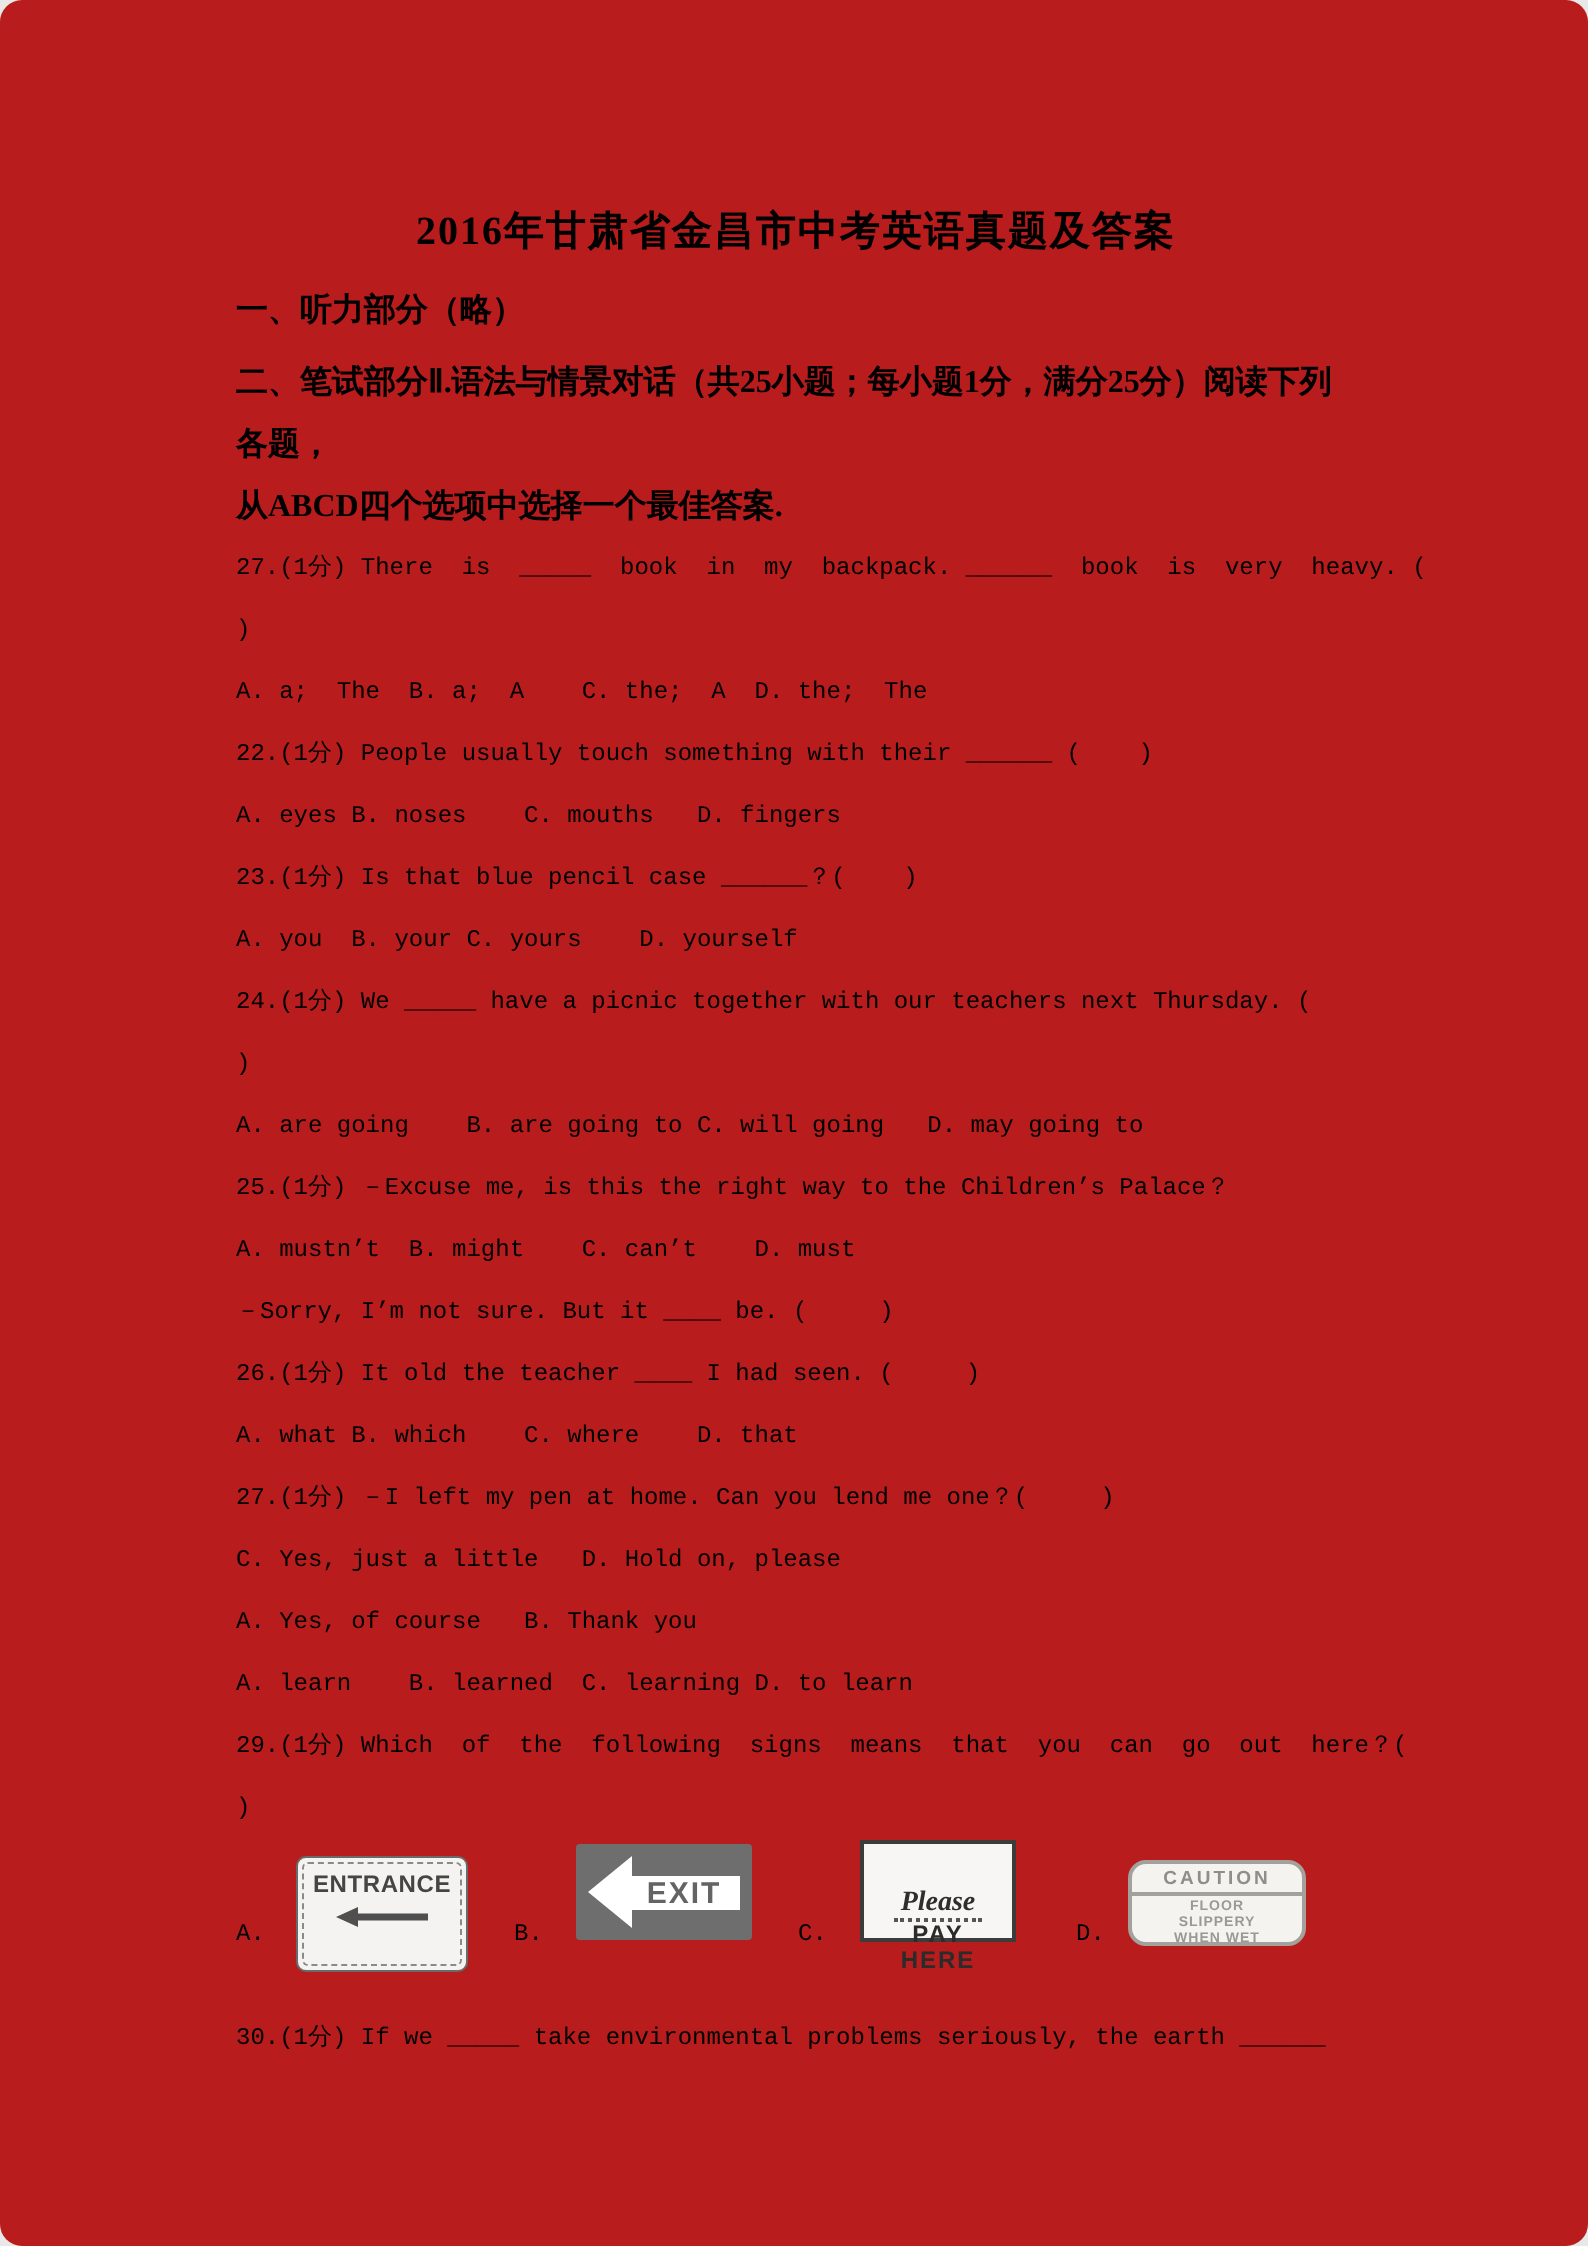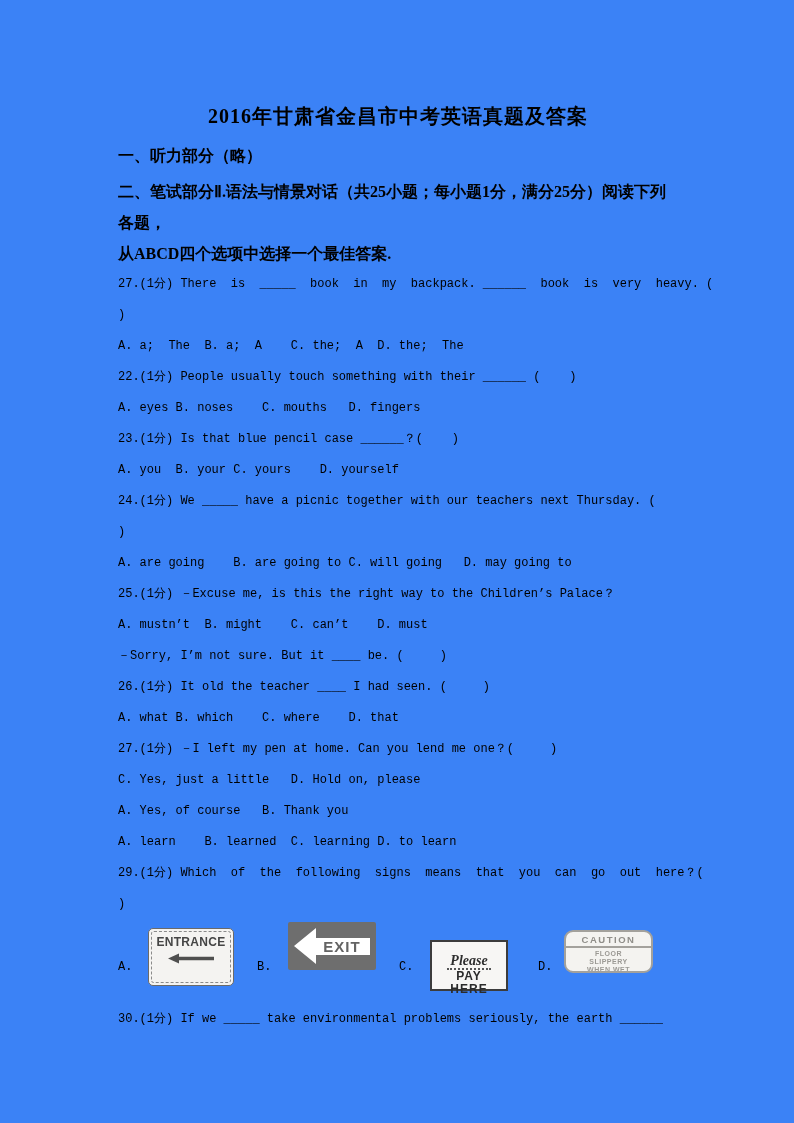--- a/index.html
+++ b/index.html
@@ -1,18 +1,18 @@
 <!DOCTYPE html>
 <html><head>
 <meta charset="utf-8">
 <style>
   html,body { margin:0; padding:0; background:#e8e8e8; }
   .page {
     position:relative; width:794px; height:1123px; margin:0 auto;
-    background:#3b82f6; overflow:hidden; color:#000;
+    background:#b91c1c; overflow:hidden; color:#000;border-radius:11px;
   }
   .content { position:absolute; left:118px; top:0; width:560px; }
   .doc-title {
     margin-top:101px; text-align:center; width:560px;
     font-family:"Liberation Serif","DejaVu Serif",serif;
     font-weight:bold; font-size:20px; line-height:30px; letter-spacing:1px;
   }
   .sec-head {
     font-family:"Liberation Serif","DejaVu Serif",serif;
     font-weight:bold; font-size:16px;
@@ -46,23 +46,23 @@
     margin-top:7px;
     font-family:"Liberation Sans","DejaVu Sans",sans-serif;
     font-weight:bold; font-size:12px; line-height:13px;
     color:#454545; letter-spacing:0.3px;
   }
   .entrance-arrow { display:block; margin:4px auto 0; }
 
   .sign-exit { position:absolute; left:170px; top:2px; }
 
   .sign-pay {
-    position:absolute; left:312px; top:20px; width:78px; height:51px;
+    position:absolute; left:312px; top:0; width:78px; height:51px;
     background:#f7f6f4; border:2px solid #3c3c3c; box-sizing:border-box;
-    text-align:center; padding-top:9px;
+    text-align:center; padding-top:20px;
   }
   .pay-script {
     display:inline-block;
     font-family:"Liberation Serif","DejaVu Serif",serif;
     font-style:italic; font-weight:bold; font-size:14px; line-height:15px;
     color:#2e2e2e; border-bottom:2px dotted #555; padding:0 3px;
   }
   .pay-word {
     font-family:"Liberation Sans","DejaVu Sans",sans-serif;
     font-weight:bold; font-size:12px; line-height:13px;

